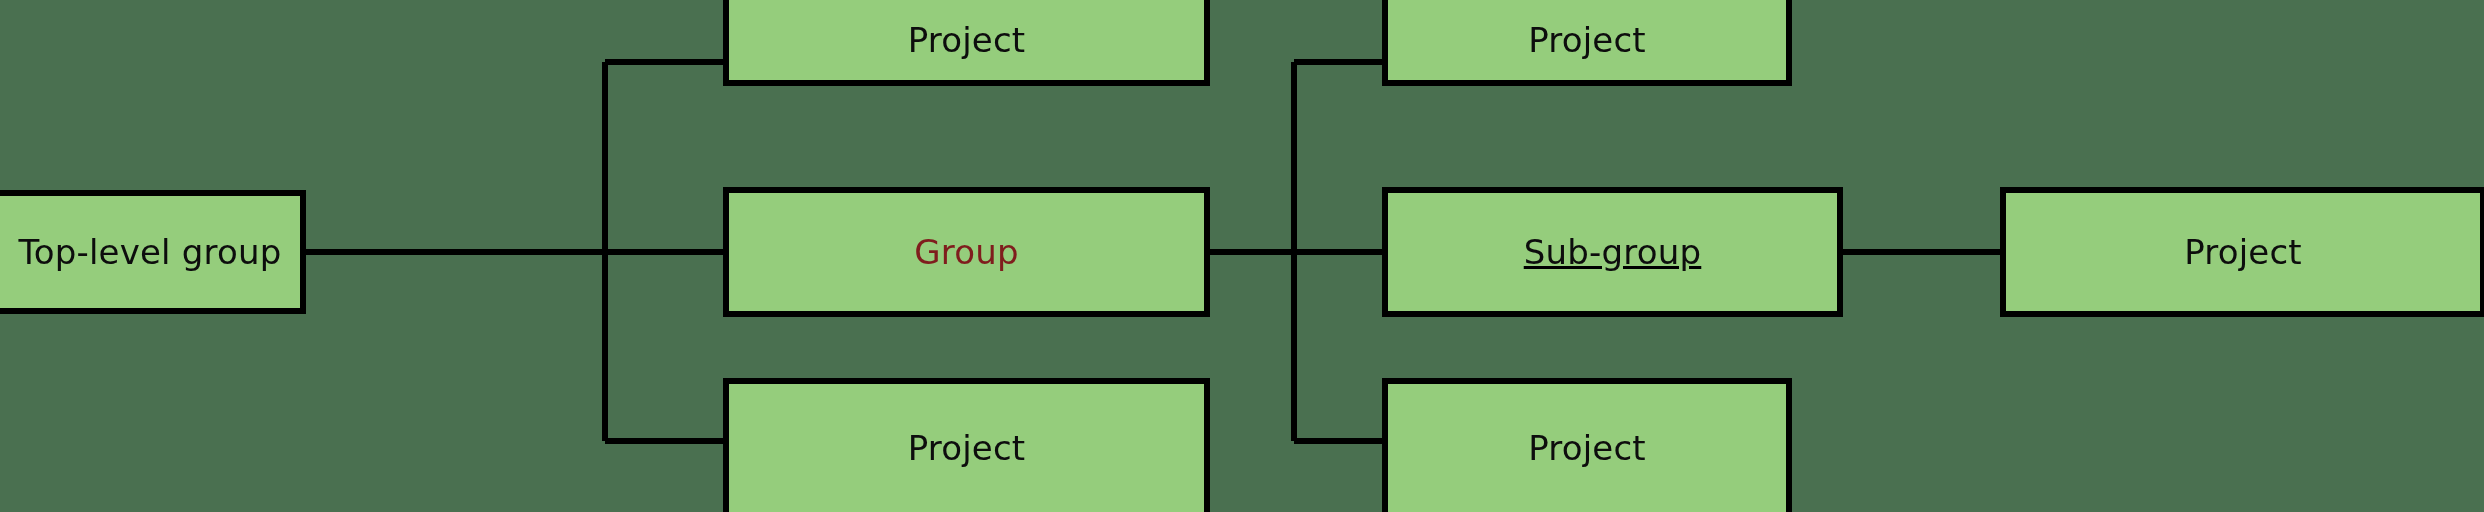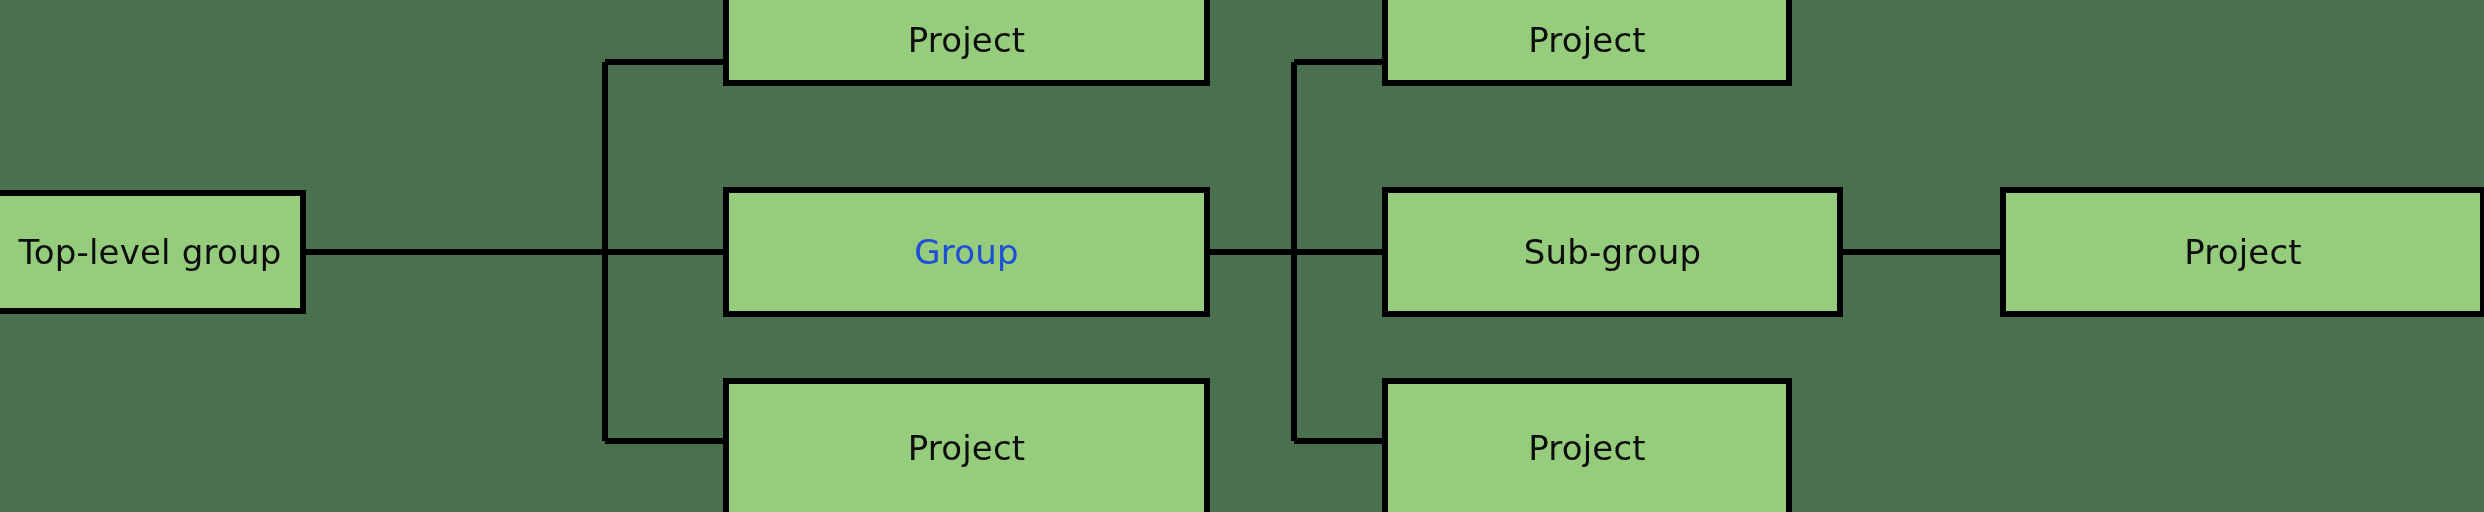--- a/index.html
+++ b/index.html
@@ -90,32 +90,32 @@
 
   <div class="node" id="node-top-level-group" style="background: rgb(149, 205, 124); border-color: rgb(0, 0, 0);">
     <span class="node-label" style="color: rgb(13, 13, 13);">Top-level group</span>
   </div>
 
   <div class="node" id="node-project-1" style="background: rgb(149, 205, 124); border-color: rgb(0, 0, 0);">
     <span class="node-label" style="color: rgb(13, 13, 13);">Project</span>
   </div>
 
   <div class="node" id="node-group" style="background: rgb(149, 205, 124); border-color: rgb(0, 0, 0);">
-    <span class="node-label" style="color: #1d4ed8; text-align: right;">Group</span>
+    <span class="node-label" style="color: #7f1d1d; text-align: right;">Group</span>
   </div>
 
   <div class="node" id="node-project-2" style="background: rgb(149, 205, 124); border-color: rgb(0, 0, 0);">
     <span class="node-label" style="color: rgb(13, 13, 13);">Project</span>
   </div>
 
   <div class="node" id="node-project-3" style="background: rgb(149, 205, 124); border-color: rgb(0, 0, 0);">
     <span class="node-label" style="color: rgb(13, 13, 13);">Project</span>
   </div>
 
-  <div class="node" id="node-sub-group" style="background: rgb(149, 205, 124); border-color: rgb(0, 0, 0);">
+  <div class="node" id="node-sub-group" style="background: rgb(149, 205, 124); border-color: rgb(0, 0, 0); text-decoration: underline;">
     <span class="node-label" style="color: rgb(13, 13, 13);">Sub-group</span>
   </div>
 
   <div class="node" id="node-project-4" style="background: rgb(149, 205, 124); border-color: rgb(0, 0, 0);">
     <span class="node-label" style="color: rgb(13, 13, 13);">Project</span>
   </div>
 
   <div class="node" id="node-project-5" style="background: rgb(149, 205, 124); border-color: rgb(0, 0, 0);">
     <span class="node-label" style="color: rgb(13, 13, 13);">Project</span>
   </div>

